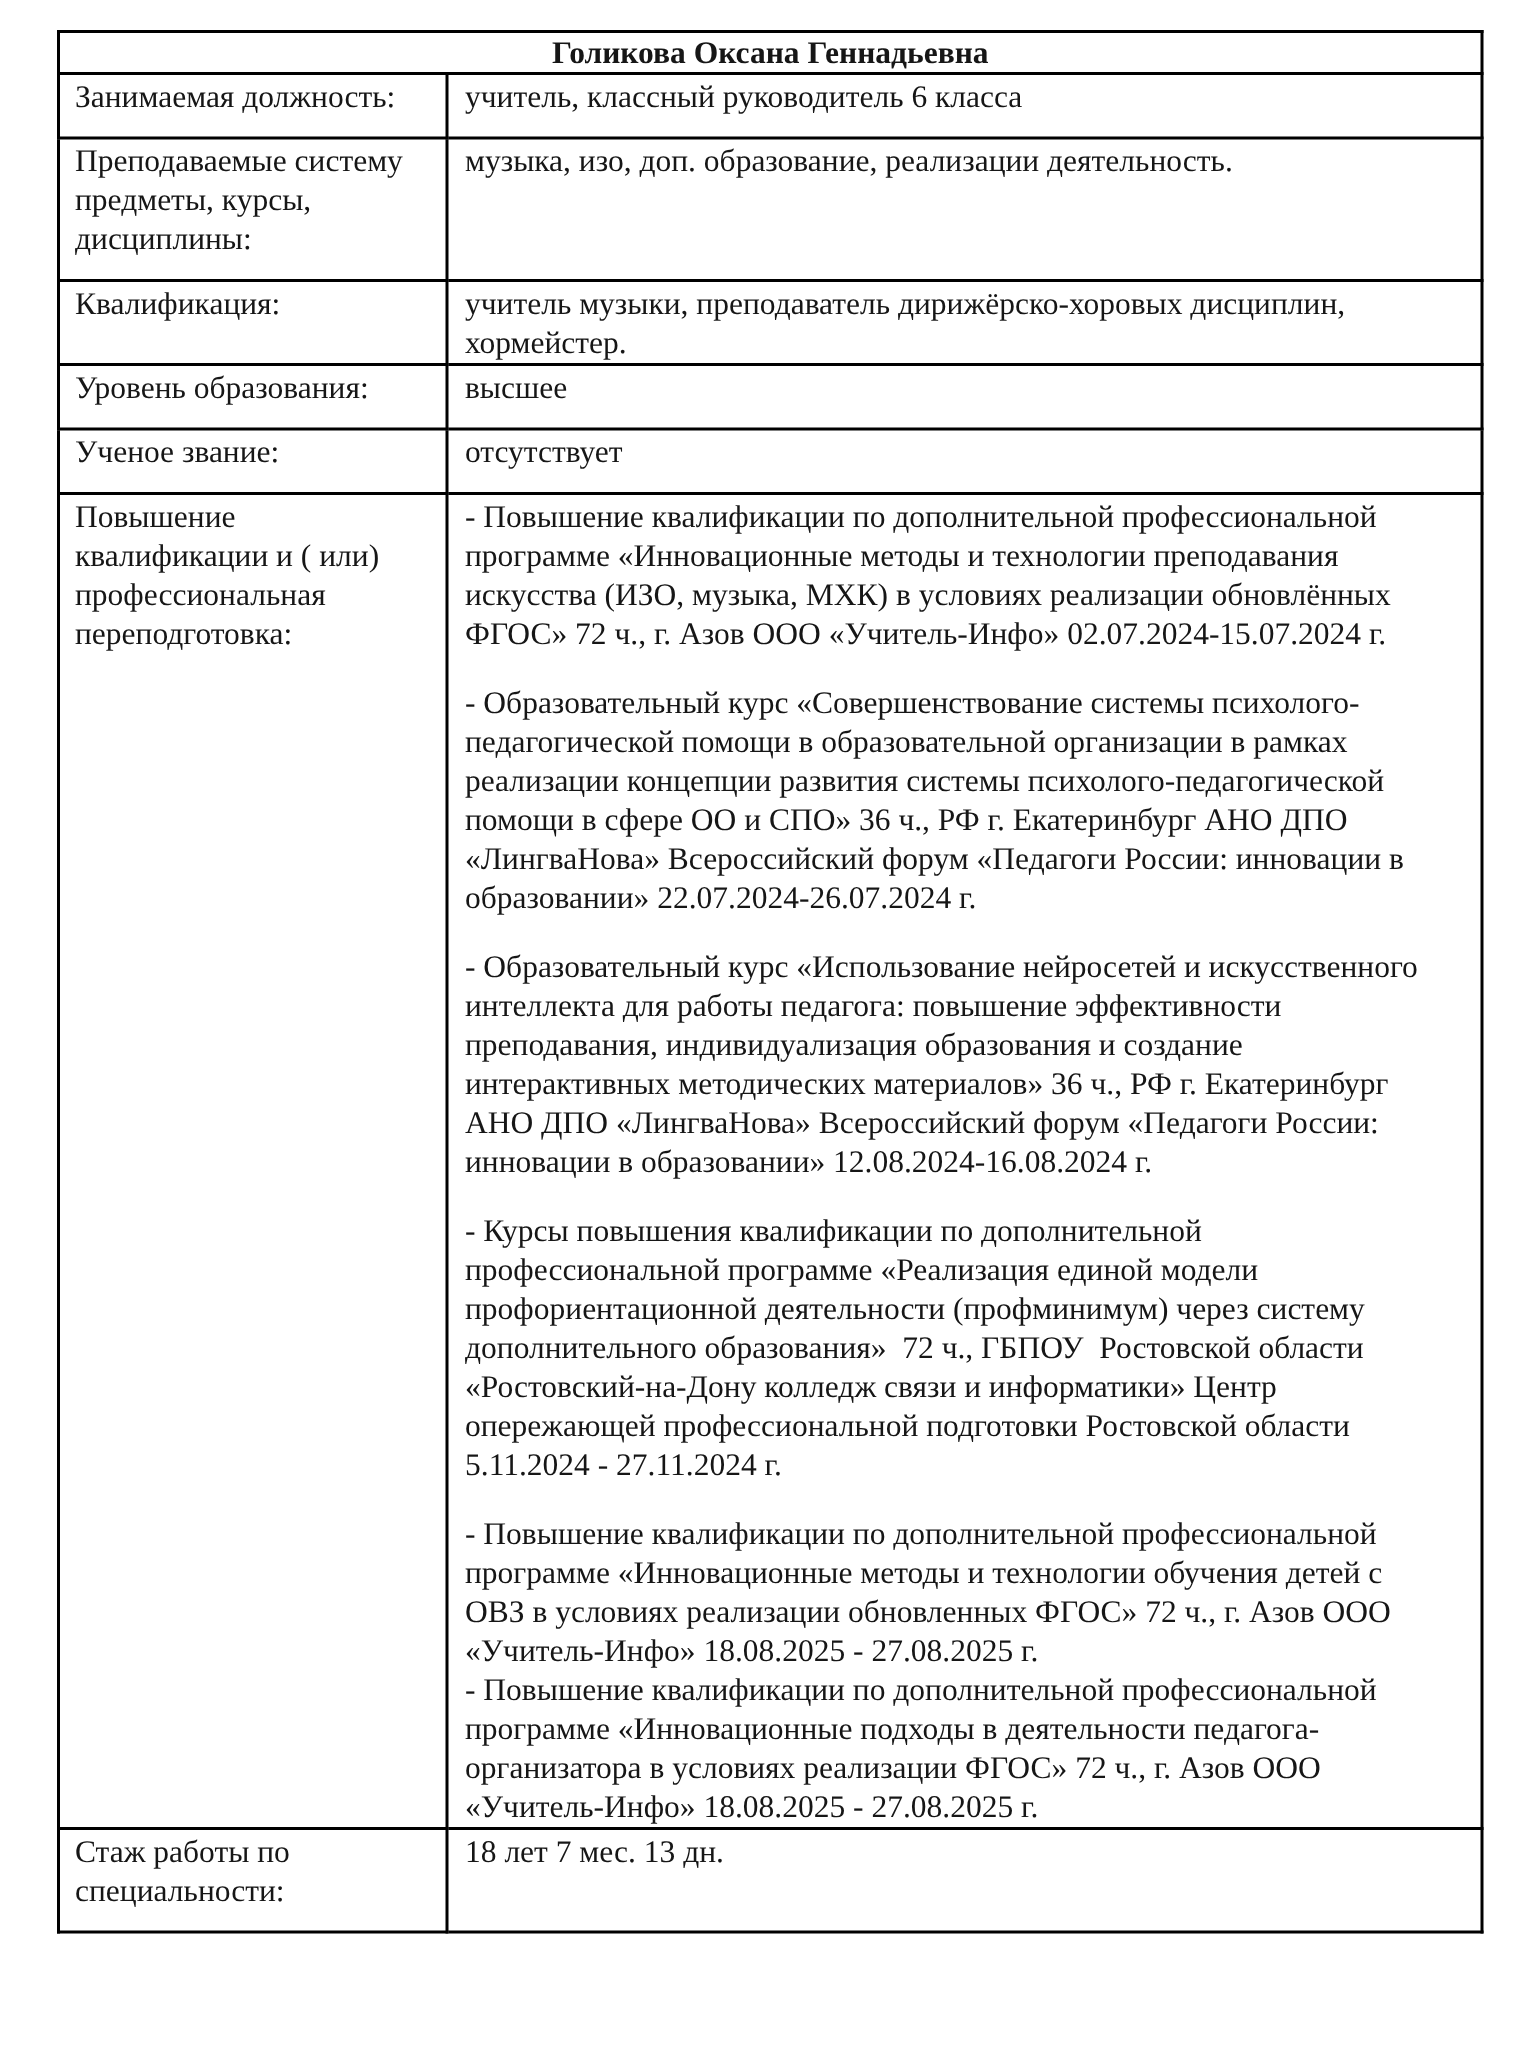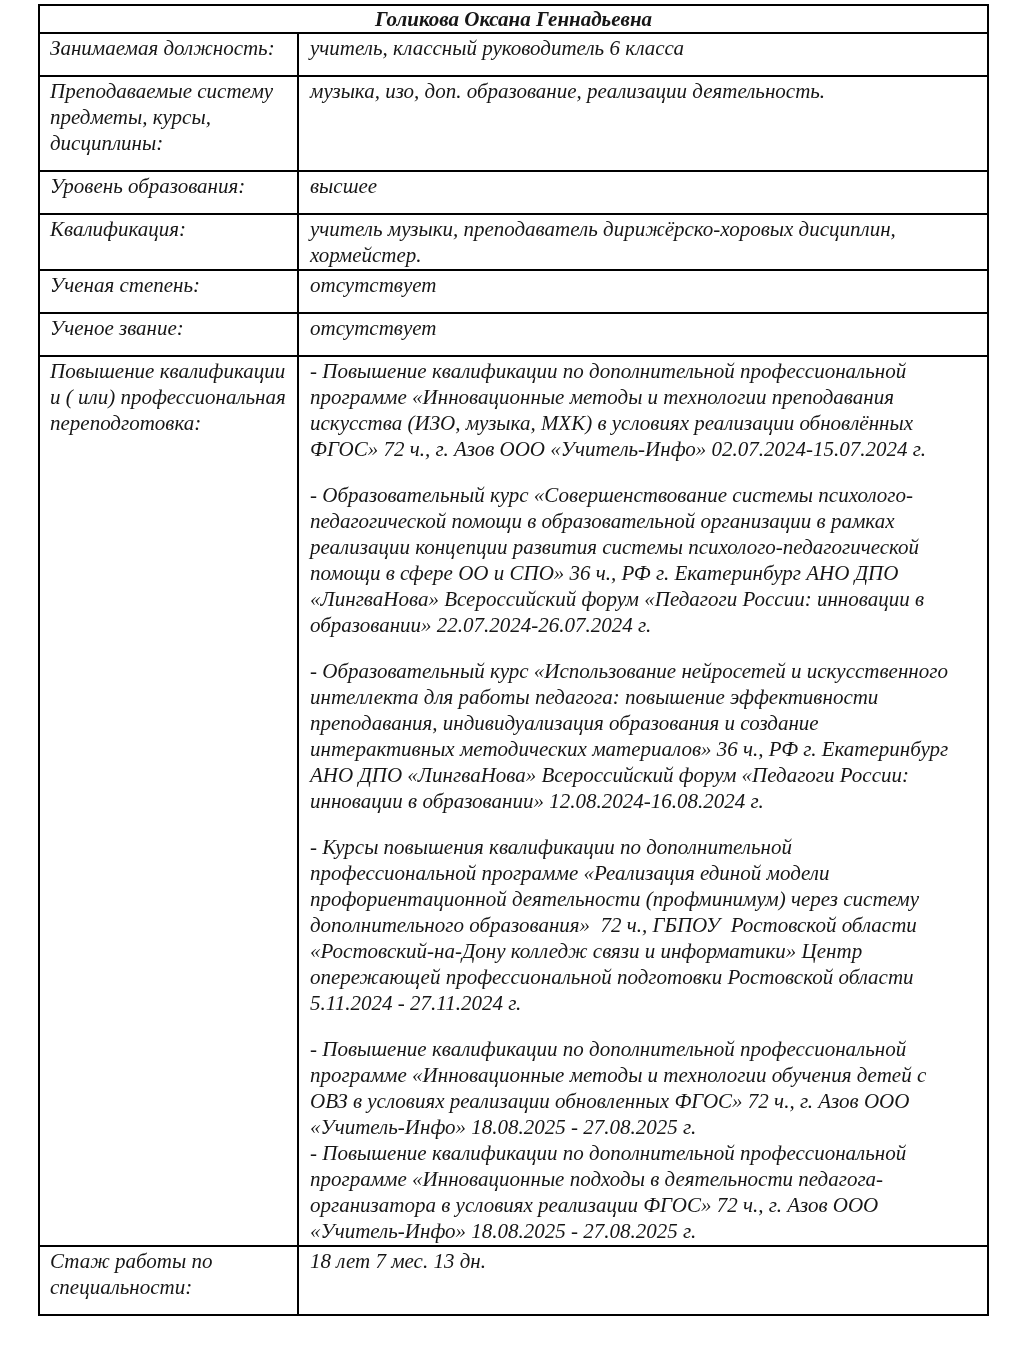--- a/index.html
+++ b/index.html
@@ -12,25 +12,24 @@
     width: 1024px;
     height: 1372px;
     background: #ffffff;
     overflow: hidden;
     font-family: "Liberation Serif", "DejaVu Serif", serif;
     color: #161616;
   }
   table.teacher-table {
     position: absolute;
     left: 38px;
-    top: 4px;
+    top: 20px;
     width: 949px;
     border-collapse: collapse;
     table-layout: fixed;
-    font-style: italic;
   }
   th, td {
     border: 2px solid #000000;
     vertical-align: top;
     font-size: 21px;
     line-height: 26px;
     white-space: pre-wrap;
     overflow: hidden;
   }
   th.doc-title {
@@ -68,30 +67,26 @@
     <tbody id="table-rows">
         <tr>
           <td class="label">Занимаемая должность:</td>
           <td class="value">учитель, классный руководитель 6 класса</td>
         </tr>
         <tr>
           <td class="label">Преподаваемые систему предметы, курсы, дисциплины:</td>
           <td class="value">музыка, изо, доп. образование, реализации деятельность.</td>
         </tr>
         <tr>
-          <td class="label">Уровень образования:</td>
-          <td class="value">высшее</td>
-        </tr>
-        <tr>
           <td class="label">Квалификация:</td>
           <td class="value">учитель музыки, преподаватель дирижёрско-хоровых дисциплин, хормейстер.</td>
         </tr>
         <tr>
-          <td class="label">Ученая степень:</td>
-          <td class="value">отсутствует</td>
+          <td class="label">Уровень образования:</td>
+          <td class="value">высшее</td>
         </tr>
         <tr>
           <td class="label">Ученое звание:</td>
           <td class="value">отсутствует</td>
         </tr>
         <tr>
           <td class="label">Повышение квалификации и ( или) профессиональная переподготовка:</td>
           <td class="value"><p>- Повышение квалификации по дополнительной профессиональной программе «Инновационные методы и технологии преподавания искусства (ИЗО, музыка, МХК) в условиях реализации обновлённых ФГОС» 72 ч., г. Азов ООО «Учитель-Инфо» 02.07.2024-15.07.2024 г.</p><p>- Образовательный курс «Совершенствование системы психолого-педагогической помощи в образовательной организации в рамках реализации концепции развития системы психолого-педагогической помощи в сфере ОО и СПО» 36 ч., РФ г. Екатеринбург АНО ДПО «ЛингваНова» Всероссийский форум «Педагоги России: инновации в образовании» 22.07.2024-26.07.2024 г.</p><p>- Образовательный курс «Использование нейросетей и искусственного интеллекта для работы педагога: повышение эффективности преподавания, индивидуализация образования и создание интерактивных методических материалов» 36 ч., РФ г. Екатеринбург АНО ДПО «ЛингваНова» Всероссийский форум «Педагоги России: инновации в образовании» 12.08.2024-16.08.2024 г.</p><p>- Курсы повышения квалификации по дополнительной профессиональной программе «Реализация единой модели профориентационной деятельности (профминимум) через систему дополнительного образования»  72 ч., ГБПОУ  Ростовской области «Ростовский-на-Дону колледж связи и информатики» Центр опережающей профессиональной подготовки Ростовской области 5.11.2024 - 27.11.2024 г.</p><p>- Повышение квалификации по дополнительной профессиональной программе «Инновационные методы и технологии обучения детей с ОВЗ в условиях реализации обновленных ФГОС» 72 ч., г. Азов ООО «Учитель-Инфо» 18.08.2025 - 27.08.2025 г.
 - Повышение квалификации по дополнительной профессиональной программе «Инновационные подходы в деятельности педагога-организатора в условиях реализации ФГОС» 72 ч., г. Азов ООО «Учитель-Инфо» 18.08.2025 - 27.08.2025 г.</p></td>
         </tr>

